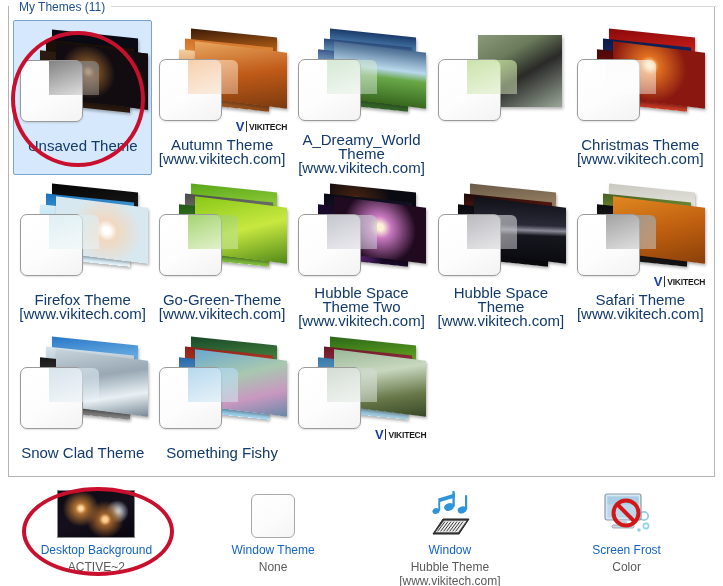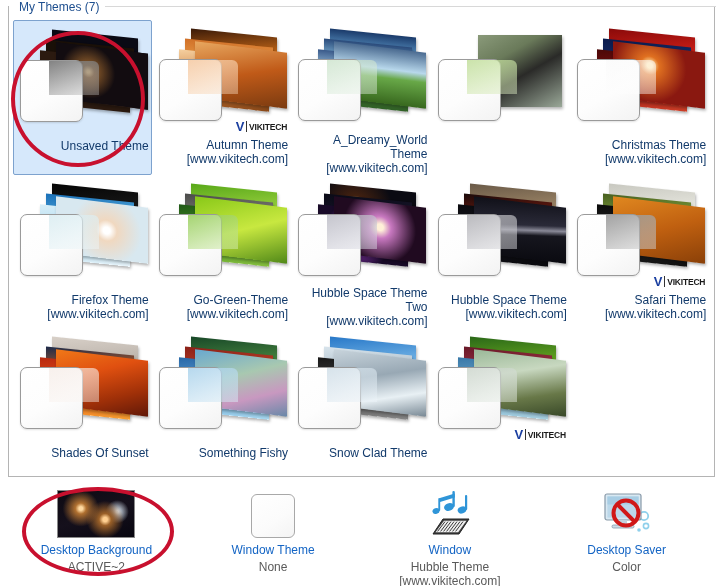--- a/index.html
+++ b/index.html
@@ -127,23 +127,23 @@
   }
   .viki-logo .bar { width: 1px; height: 11px; background: #333; margin: 0 2px 0 0; }
   .viki-logo .txt {
     font-size: 8.5px; font-weight: bold; letter-spacing: -0.2px;
     color: #1a1a1a;
     font-family: "Liberation Sans", sans-serif;
   }
 
   .theme-label {
     margin-top: 3px;
-    font-size: 12px;
+    font-size: 15px;
     color: #123a6b;
-    text-align: right;
+    text-align: center;
     line-height: 14px;
     width: 132px;
   }
 
   
   #settings-row {
     position: absolute;
     left: 8px; top: 482px;
     width: 707px; height: 100px;
     display: grid;
@@ -192,21 +192,21 @@
   #annot-bg    { left: 22px; top: 487px; width: 152px; height: 89px; }
 </style>
 </head>
 <body>
 
 <div id="themes-panel">
 
   <div id="panel-border-top-left"></div>
 
   <div id="panel-header">
-    <span class="hdr-label">My Themes (7)</span>
+    <span class="hdr-label">My Themes (11)</span>
     <span class="hdr-rule"></span>
   </div>
 
   <div id="themes-scroll">
     <div class="theme-grid" id="theme-grid">
         <div class="theme-item row1 selected">
           <div class="thumb">
             <div class="stack">
               <div class="wp w1" style="background: rgb(10, 10, 20);"></div>
               <div class="wp w2" style="background: rgb(26, 16, 8);"></div>
@@ -347,58 +347,44 @@
               <span class="v">V</span>
               <span class="bar"></span>
               <span class="txt">VIKITECH</span>
             </div>
           </div>
           <div class="theme-label">Safari Theme<br>[www.vikitech.com]</div>
         </div>
         <div class="theme-item row3">
           <div class="thumb">
             <div class="stack">
-              <div class="wp w1" style="background: linear-gradient(170deg, rgb(216, 208, 200), rgb(184, 176, 168), rgb(136, 128, 122));"></div>
-              <div class="wp w2" style="background: linear-gradient(170deg, rgb(26, 42, 74), rgb(216, 104, 32), rgb(248, 192, 64));"></div>
-              <div class="wp w3" style="background: linear-gradient(170deg, rgb(184, 40, 16), rgb(232, 88, 24), rgb(248, 160, 48));"></div>
-              <div class="wp w4" style="background: linear-gradient(160deg, rgb(240, 120, 24) 0%, rgb(224, 80, 16) 35%, rgb(160, 48, 8) 70%, rgb(96, 24, 8) 100%);"></div>
-            </div>
-            <div class="winprev">
-              <div class="glass" style="background: linear-gradient(160deg, rgba(245, 235, 230, 0.72), rgba(252, 248, 245, 0.42));"></div>
-            </div>
-          </div>
-          <div class="theme-label">Shades Of Sunset</div>
+              <div class="wp w1" style="background: linear-gradient(170deg, rgb(40, 120, 200), rgb(120, 184, 232), rgb(200, 228, 244));"></div>
+              <div class="wp w2" style="background: linear-gradient(170deg, rgb(216, 228, 236), rgb(168, 184, 196), rgb(104, 120, 136));"></div>
+              <div class="wp w3" style="background: linear-gradient(170deg, rgb(24, 24, 24), rgb(72, 72, 72), rgb(136, 136, 136));"></div>
+              <div class="wp w4" style="background: linear-gradient(165deg, rgb(200, 212, 220) 0%, rgb(152, 168, 180) 40%, rgb(232, 240, 244) 70%, rgb(120, 136, 148) 100%);"></div>
+            </div>
+            <div class="winprev">
+              <div class="glass" style="background: linear-gradient(160deg, rgba(205, 220, 230, 0.8), rgba(238, 245, 250, 0.45));"></div>
+            </div>
+          </div>
+          <div class="theme-label">Snow Clad Theme</div>
         </div>
         <div class="theme-item row3">
           <div class="thumb">
             <div class="stack">
               <div class="wp w1" style="background: linear-gradient(170deg, rgb(24, 72, 40), rgb(74, 136, 64), rgb(136, 184, 96));"></div>
               <div class="wp w2" style="background: linear-gradient(170deg, rgb(138, 32, 24), rgb(200, 72, 40), rgb(168, 56, 32));"></div>
               <div class="wp w3" style="background: linear-gradient(170deg, rgb(40, 104, 168), rgb(104, 168, 216), rgb(168, 216, 240));"></div>
               <div class="wp w4" style="background: linear-gradient(160deg, rgb(104, 168, 208) 0%, rgb(168, 200, 176) 40%, rgb(200, 152, 192) 70%, rgb(104, 136, 168) 100%);"></div>
             </div>
             <div class="winprev">
               <div class="glass" style="background: linear-gradient(160deg, rgba(170, 210, 235, 0.85), rgba(220, 238, 248, 0.48));"></div>
             </div>
           </div>
           <div class="theme-label">Something Fishy</div>
-        </div>
-        <div class="theme-item row3">
-          <div class="thumb">
-            <div class="stack">
-              <div class="wp w1" style="background: linear-gradient(170deg, rgb(40, 120, 200), rgb(120, 184, 232), rgb(200, 228, 244));"></div>
-              <div class="wp w2" style="background: linear-gradient(170deg, rgb(216, 228, 236), rgb(168, 184, 196), rgb(104, 120, 136));"></div>
-              <div class="wp w3" style="background: linear-gradient(170deg, rgb(24, 24, 24), rgb(72, 72, 72), rgb(136, 136, 136));"></div>
-              <div class="wp w4" style="background: linear-gradient(165deg, rgb(200, 212, 220) 0%, rgb(152, 168, 180) 40%, rgb(232, 240, 244) 70%, rgb(120, 136, 148) 100%);"></div>
-            </div>
-            <div class="winprev">
-              <div class="glass" style="background: linear-gradient(160deg, rgba(205, 220, 230, 0.8), rgba(238, 245, 250, 0.45));"></div>
-            </div>
-          </div>
-          <div class="theme-label">Snow Clad Theme</div>
         </div>
         <div class="theme-item row3">
           <div class="thumb">
             <div class="stack">
               <div class="wp w1" style="background: linear-gradient(170deg, rgb(42, 104, 24), rgb(104, 168, 32), rgb(168, 208, 64));"></div>
               <div class="wp w2" style="background: linear-gradient(170deg, rgb(104, 24, 40), rgb(168, 56, 72), rgb(200, 104, 88));"></div>
               <div class="wp w3" style="background: linear-gradient(170deg, rgb(56, 120, 168), rgb(120, 176, 208), rgb(168, 208, 224));"></div>
               <div class="wp w4" style="background: linear-gradient(165deg, rgb(154, 184, 152) 0%, rgb(200, 216, 192) 35%, rgb(104, 120, 72) 70%, rgb(56, 72, 40) 100%);"></div>
             </div>
             <div class="winprev">
@@ -470,19 +456,19 @@
           </g>
           <rect x="6" y="6" width="36" height="26" rx="2" fill="#d8e8f2" stroke="#8899a8" stroke-width="1.2"></rect>
           <rect x="8.4" y="8.4" width="31.2" height="21.2" fill="#bcd8ea"></rect>
           <path d="M8.4 8.4 h31.2 v8 h-31.2 z" fill="#a8cde4"></path>
           <rect x="20" y="32" width="8" height="5" fill="#c2d2de"></rect>
           <rect x="13" y="37" width="22" height="3" rx="1.4" fill="#ccdce8" stroke="#8899a8" stroke-width="0.8"></rect>
           <circle cx="27" cy="25" r="12.5" fill="none" stroke="#d01818" stroke-width="4"></circle>
           <line x1="18.2" y1="16.2" x2="35.8" y2="33.8" stroke="#d01818" stroke-width="4"></line>
         </svg>
       </div>
-      <div class="setting-link">Desktop Saver</div>
+      <div class="setting-link">Screen Frost</div>
       <div class="setting-value">Color</div>
     </div>
   </div>
 
 <div class="annot" id="annot-theme"></div>
 <div class="annot" id="annot-bg"></div>
 
 </body></html>

